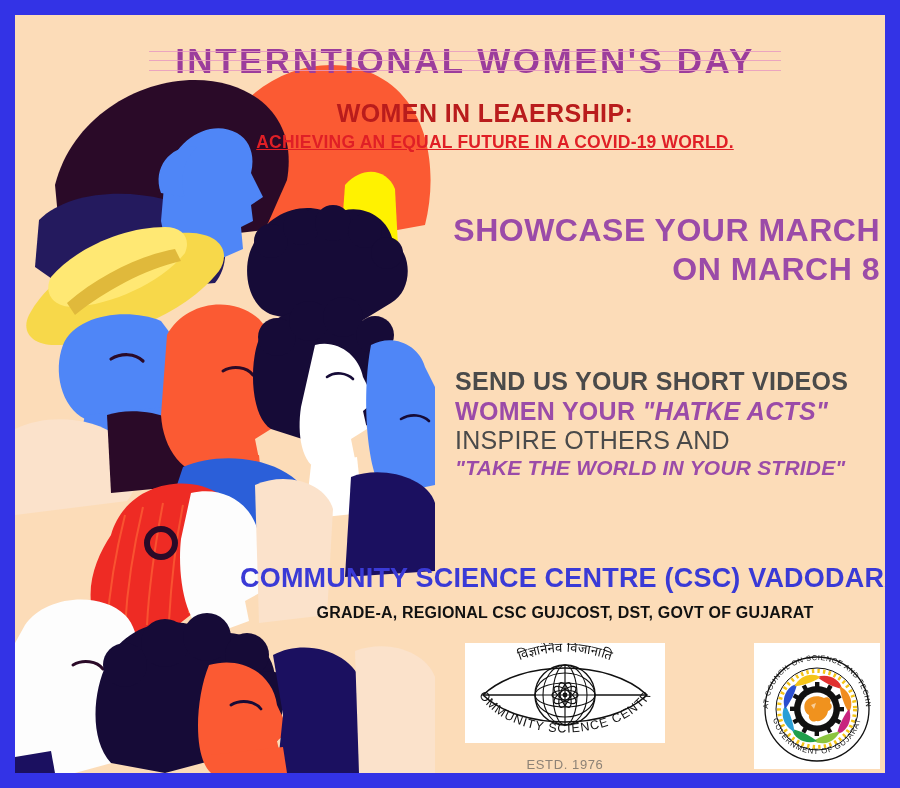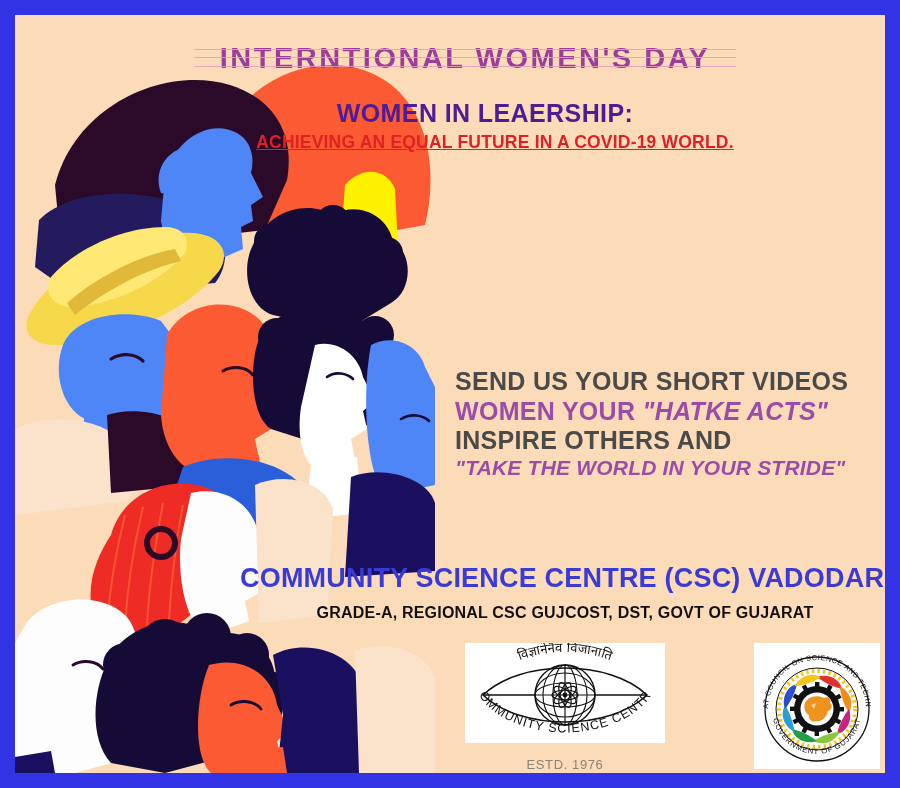--- a/index.html
+++ b/index.html
@@ -31,21 +31,21 @@
   
   .title-wrap{
     position:absolute;
     left:110px;top:24px;
     width:680px;
     text-align:center;
   }
   .main-title{
     position:relative;
     display:inline-block;
-    font-size:29px;
+    font-size:35px;
     font-weight:bold;
     letter-spacing:2.5px;
     color:#9c3d9c;
     white-space:nowrap;
     padding:4px 12px;
     line-height:1.05;
   }
   .stripes{
     position:absolute;
     left:-14px;right:-14px;
@@ -58,21 +58,21 @@
   }
   .stripes i:nth-child(1){top:26%;}
   .stripes i:nth-child(2){top:48%;}
   .stripes i:nth-child(3){top:70%;}
 
   .sub-red-1{
     position:absolute;
     left:120px;top:84px;
     width:700px;
     text-align:center;
-    color:#4c1d95;
+    color:#b91c1c;
     font-size:25px;
     font-weight:bold;
     letter-spacing:.4px;
   }
   .sub-red-2{
     position:absolute;
     left:120px;top:117px;
     width:720px;
     text-align:center;
     color:#e01f26;
@@ -98,21 +98,21 @@
   
   .body-block{
     position:absolute;
     left:440px;top:352px;
     width:425px;
   }
   .body-block div{line-height:1.18;white-space:nowrap;}
   .l1{font-size:25px;font-weight:bold;color:#4a4a4a;letter-spacing:.3px;}
   .l2{font-size:25px;font-weight:bold;color:#9b4ba8;letter-spacing:.3px;}
   .l2 em{font-style:italic;}
-  .l3{font-size:25px;font-weight:bold;color:#4a4a4a;letter-spacing:.3px;}
+  .l3{font-size:25px;font-weight:normal;color:#4a4a4a;letter-spacing:.3px;}
   .l4{font-size:21px;font-weight:bold;font-style:italic;color:#9b4ba8;letter-spacing:.2px;}
 
   
   .org-name{
     position:absolute;
     left:225px;top:548px;
     width:650px;
     text-align:center;
     color:#3a3ad6;
     font-size:27px;
@@ -296,20 +296,24 @@
             <i></i>
             <i></i>
             <i></i>
           </span>
       </span>
     </div>
 
     <div class="sub-red-1">WOMEN IN LEAERSHIP:</div>
     <div class="sub-red-2">ACHIEVING AN EQUAL FUTURE IN A COVID-19 WORLD.</div>
 
+    <div class="showcase">
+      <div>SHOWCASE YOUR MARCH</div>
+      <div>ON MARCH 8</div>
+    </div>
 
     <div class="body-block">
       <div class="l1">SEND US YOUR SHORT VIDEOS</div>
       <div class="l2">
         <span>WOMEN YOUR </span><em>"HATKE ACTS"</em>
       </div>
       <div class="l3">INSPIRE OTHERS AND</div>
       <div class="l4">"TAKE THE WORLD IN YOUR STRIDE"</div>
     </div>
 

